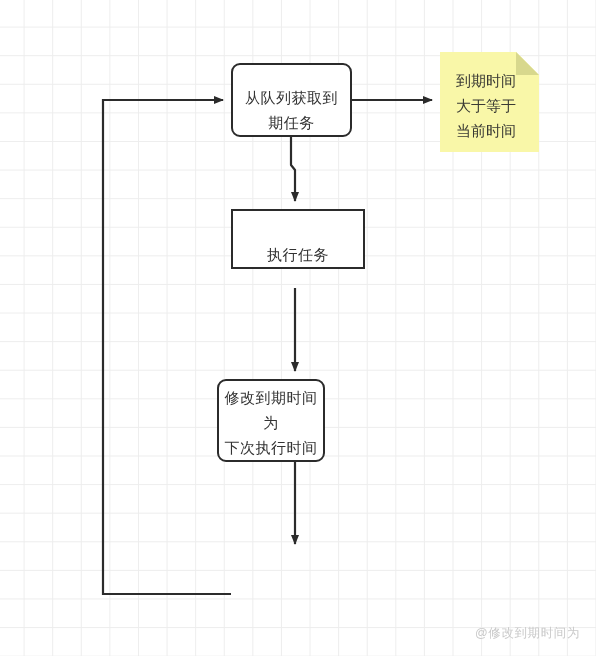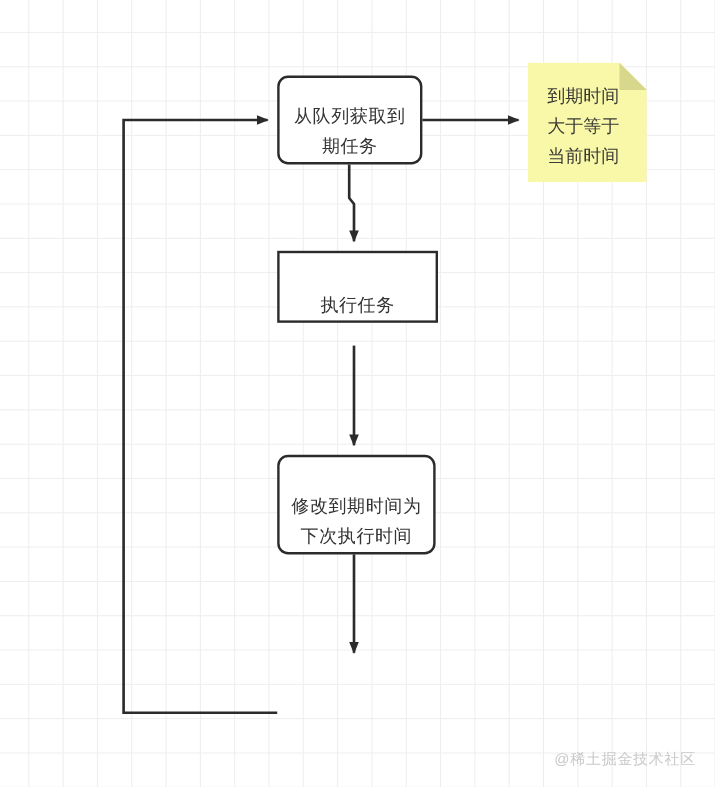--- a/index.html
+++ b/index.html
@@ -117,28 +117,28 @@
 
   <div class="node rounded" style="left:231px; top:63px; width:121px; height:74px;">
     <span class="node-label">从队列获取到
 期任务</span>
   </div>
 
   <div class="node sharp" style="left:231px; top:209px; width:134px; height:60px;">
     <span class="node-label">执行任务</span>
   </div>
 
-  <div class="node rounded" style="left:231px; top:379px; width:132px; height:83px;">
+  <div class="node rounded" style="left:217px; top:379px; width:108px; height:83px;">
     <span class="node-label">修改到期时间为
 下次执行时间</span>
   </div>
 
 
   <div class="note" style="left:440px; top:52px; width:99px; height:100px;">
     <span class="note-label">到期时间
 大于等于
 当前时间</span>
   </div>
   <div class="note-fold" style="left:516px; top:52px;"></div>
 
-  <div class="watermark">@稀土掘金技术社区</div>
+  <div class="watermark">@修改到期时间为</div>
 
 </div>
 
 </body></html>

